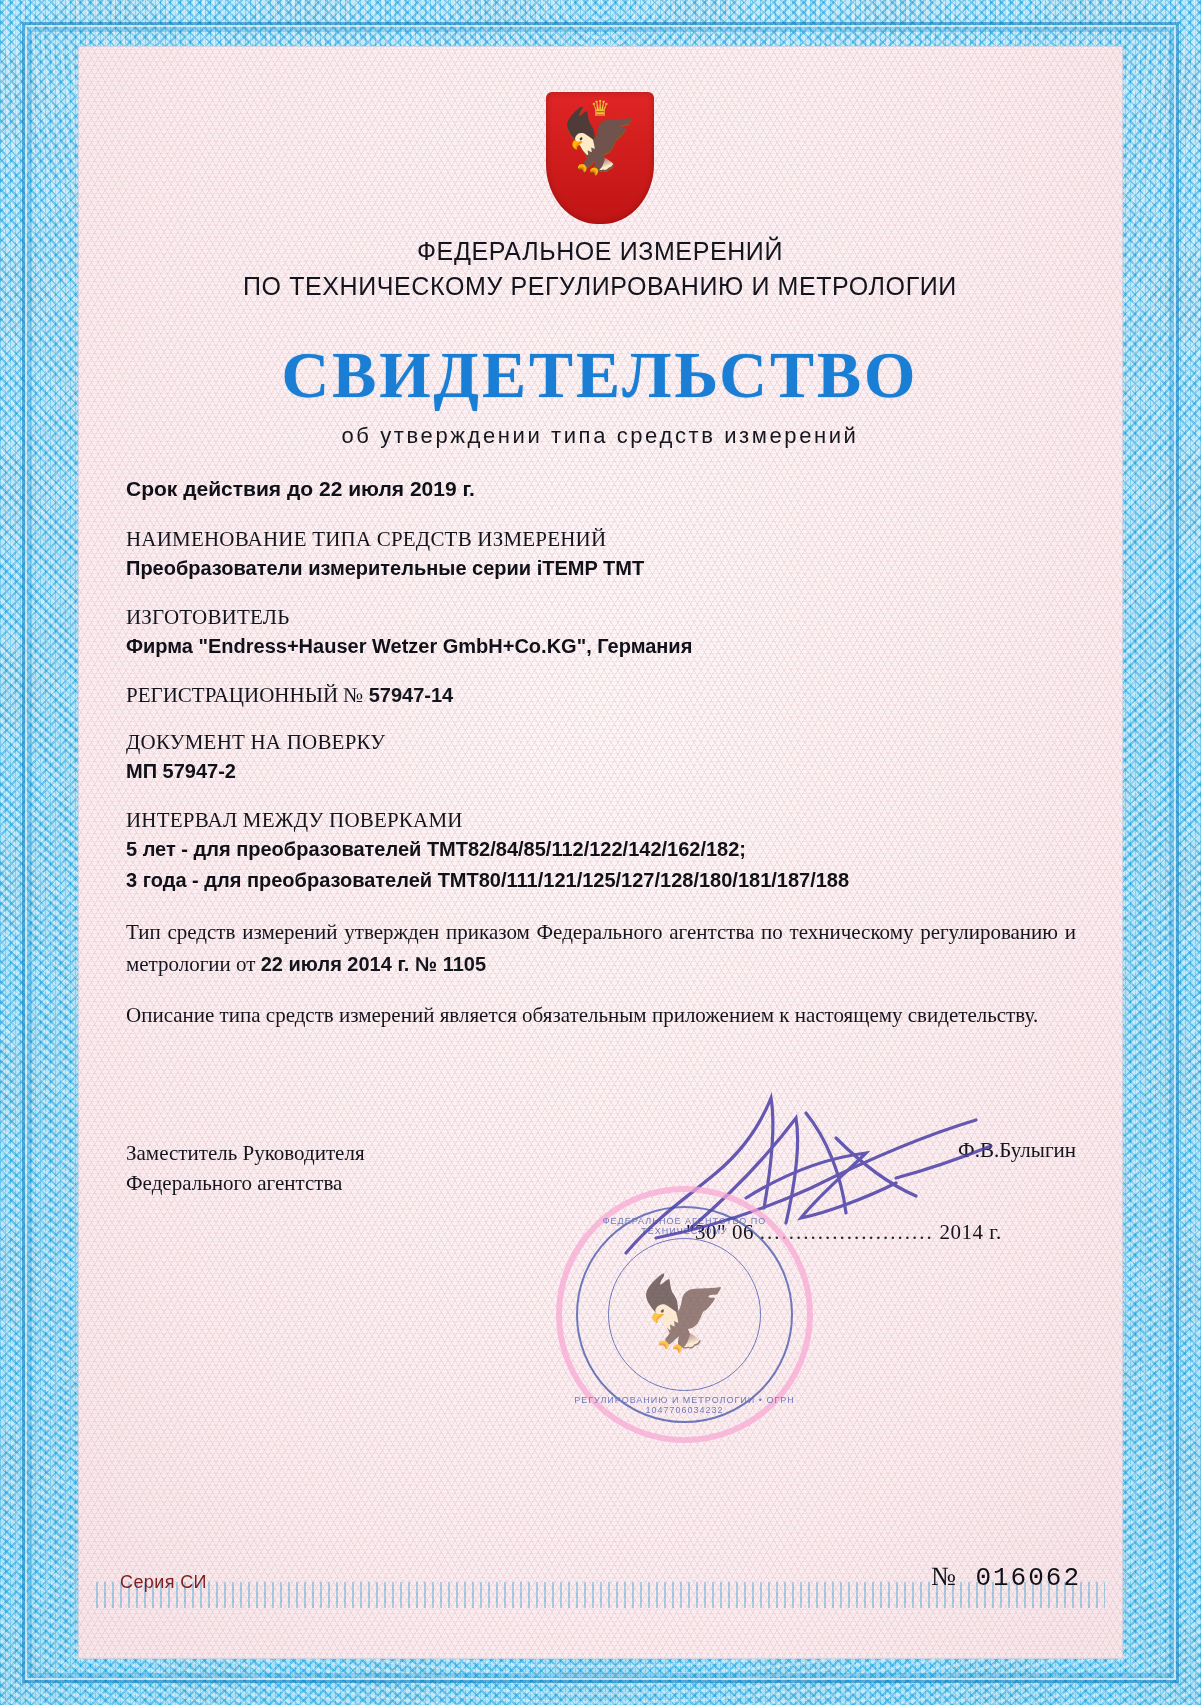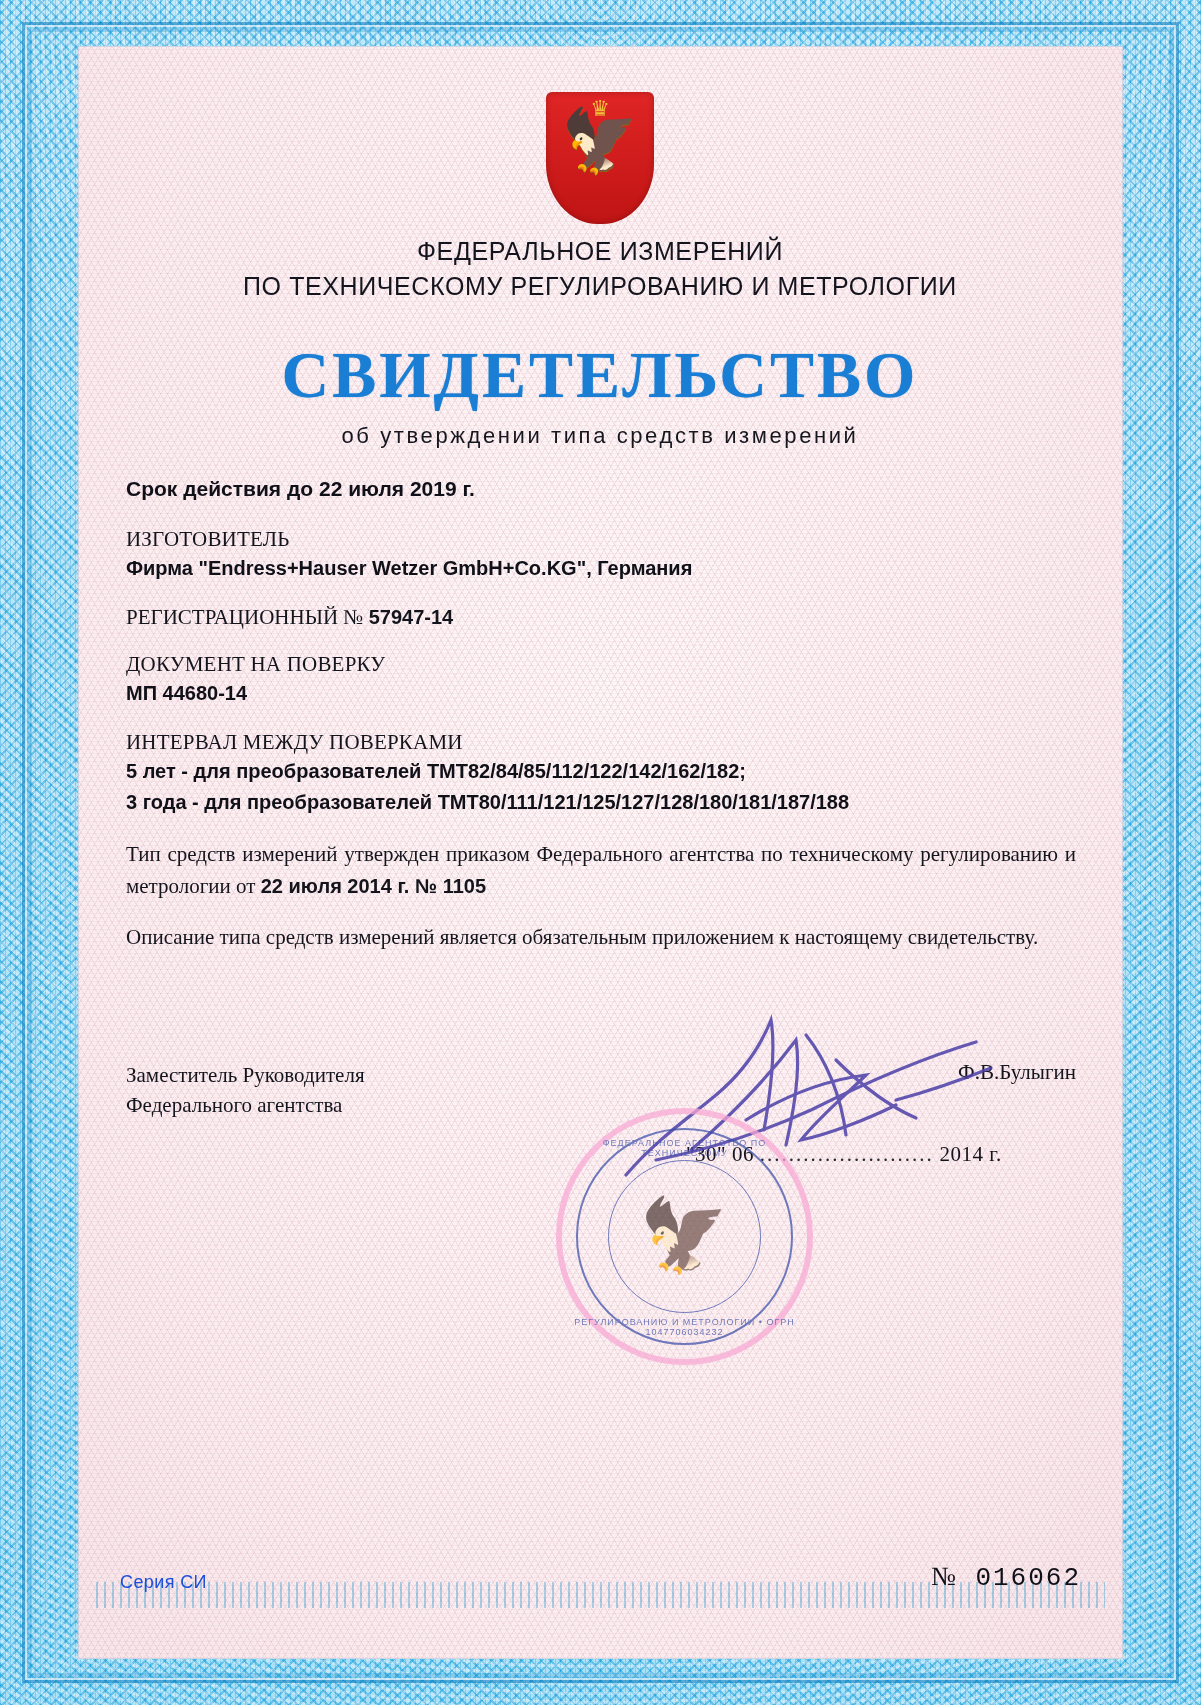--- a/index.html
+++ b/index.html
@@ -275,21 +275,21 @@
     left: 120px;
     right: 120px;
     bottom: 112px;
     display: flex;
     justify-content: space-between;
     align-items: flex-end;
   }
   .series {
     font-family: "Liberation Sans", sans-serif;
     font-size: 18px;
-    color: #1d4ed8;
+    color: #7f1d1d;
     letter-spacing: .4px;
   }
   .serial {
     font-family: "Liberation Mono", monospace;
     font-size: 26px;
     letter-spacing: 2px;
     color: #101018;
     margin-left: 16px;
   }
   .serial .num-sign { font-family: "Liberation Serif", serif; }
@@ -318,34 +318,38 @@
       <div>ПО ТЕХНИЧЕСКОМУ РЕГУЛИРОВАНИЮ И МЕТРОЛОГИИ</div>
     </div>
 
     <div class="title">СВИДЕТЕЛЬСТВО</div>
     <div class="subtitle">об утверждении типа средств измерений</div>
 
     <div class="body">
 
       <div class="validity">Срок действия до  22 июля 2019 г.</div>
 
+      <div class="field">
+        <div class="field-label">НАИМЕНОВАНИЕ ТИПА СРЕДСТВ ИЗМЕРЕНИЙ</div>
+        <div class="field-value">Преобразователи измерительные серии iTEMP TMT</div>
+      </div>
 
       <div class="field">
         <div class="field-label">ИЗГОТОВИТЕЛЬ</div>
         <div class="field-value">Фирма "Endress+Hauser Wetzer GmbH+Co.KG", Германия</div>
       </div>
 
       <div class="field-inline">
         <span>РЕГИСТРАЦИОННЫЙ №</span>
         <b>57947-14</b>
       </div>
 
       <div class="field">
         <div class="field-label">ДОКУМЕНТ НА ПОВЕРКУ</div>
-        <div class="field-value">МП 44680-14</div>
+        <div class="field-value">МП 57947-2</div>
       </div>
 
       <div class="field">
         <div class="field-label">ИНТЕРВАЛ МЕЖДУ ПОВЕРКАМИ</div>
         <div class="field-value">5 лет - для преобразователей TMT82/84/85/112/122/142/162/182;</div>
         <div class="field-value">3 года - для преобразователей TMT80/111/121/125/127/128/180/181/187/188</div>
       </div>
 
       <div class="para">
         <span>Тип средств измерений утвержден приказом Федерального агентства по техническому регулированию и метрологии от </span><b>22 июля 2014 г. № 1105</b>

